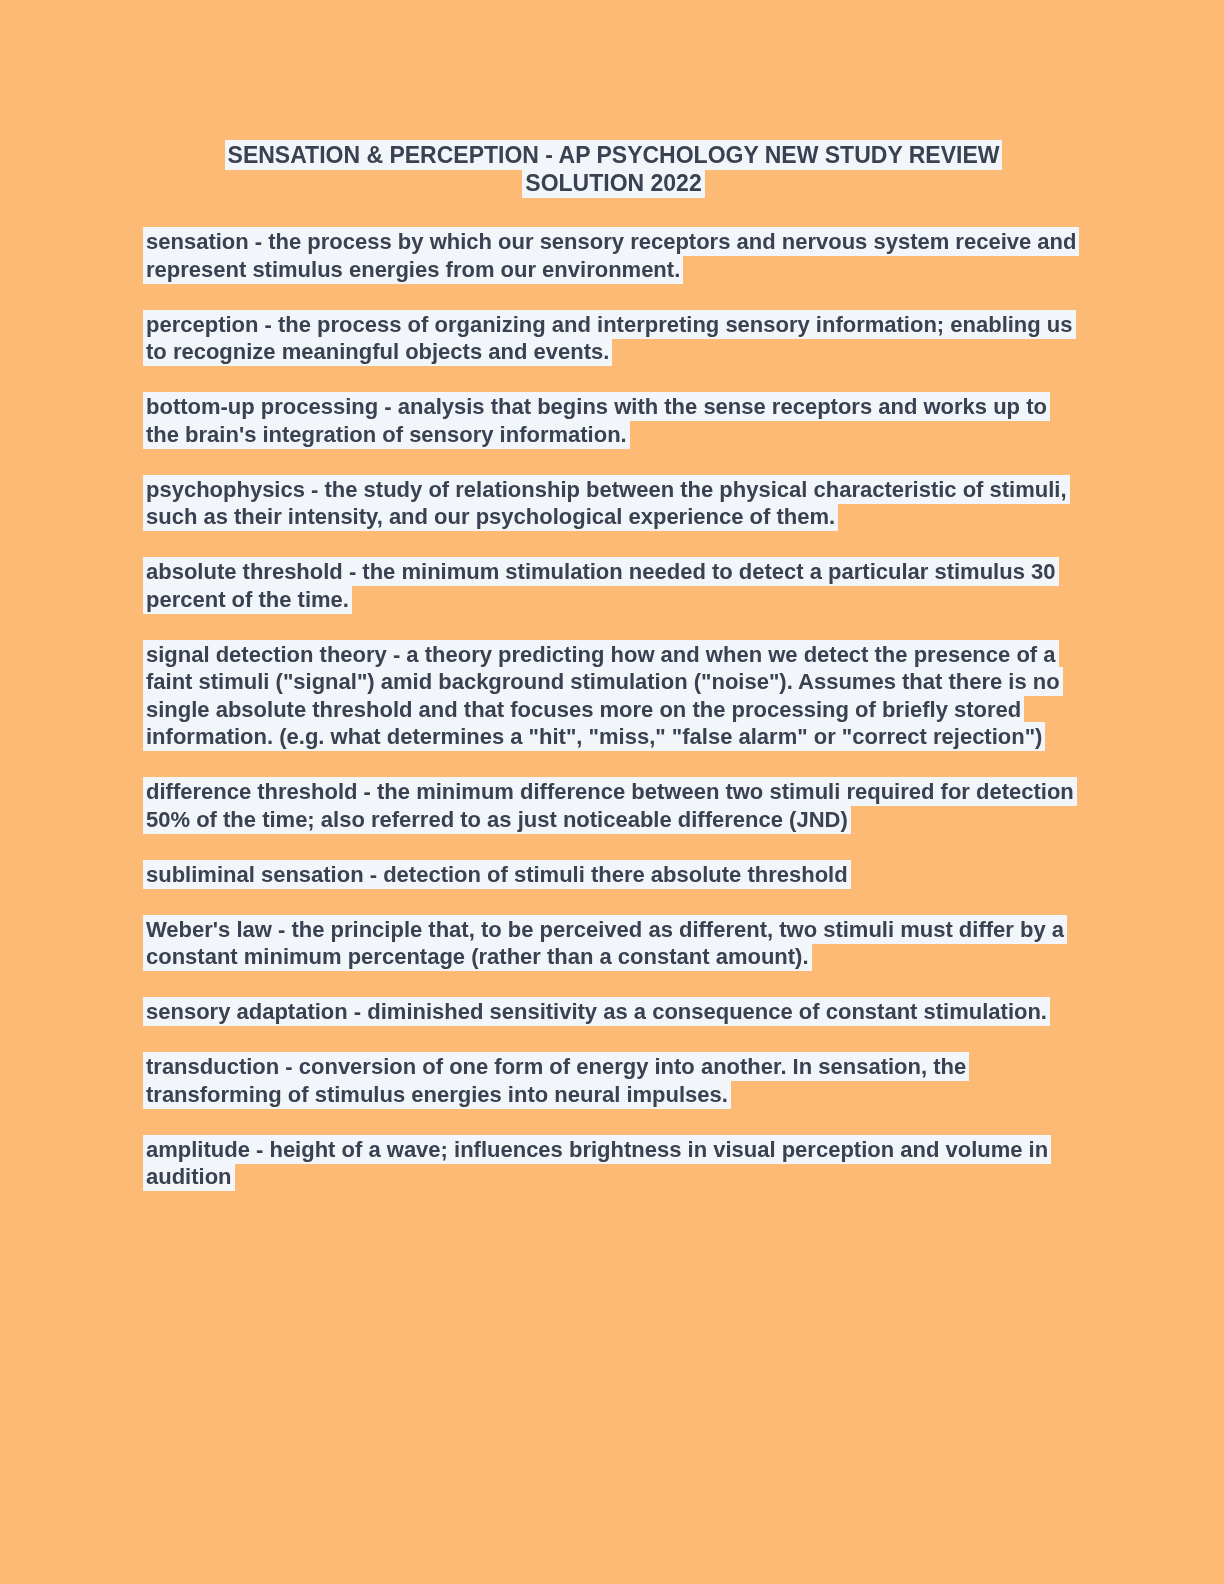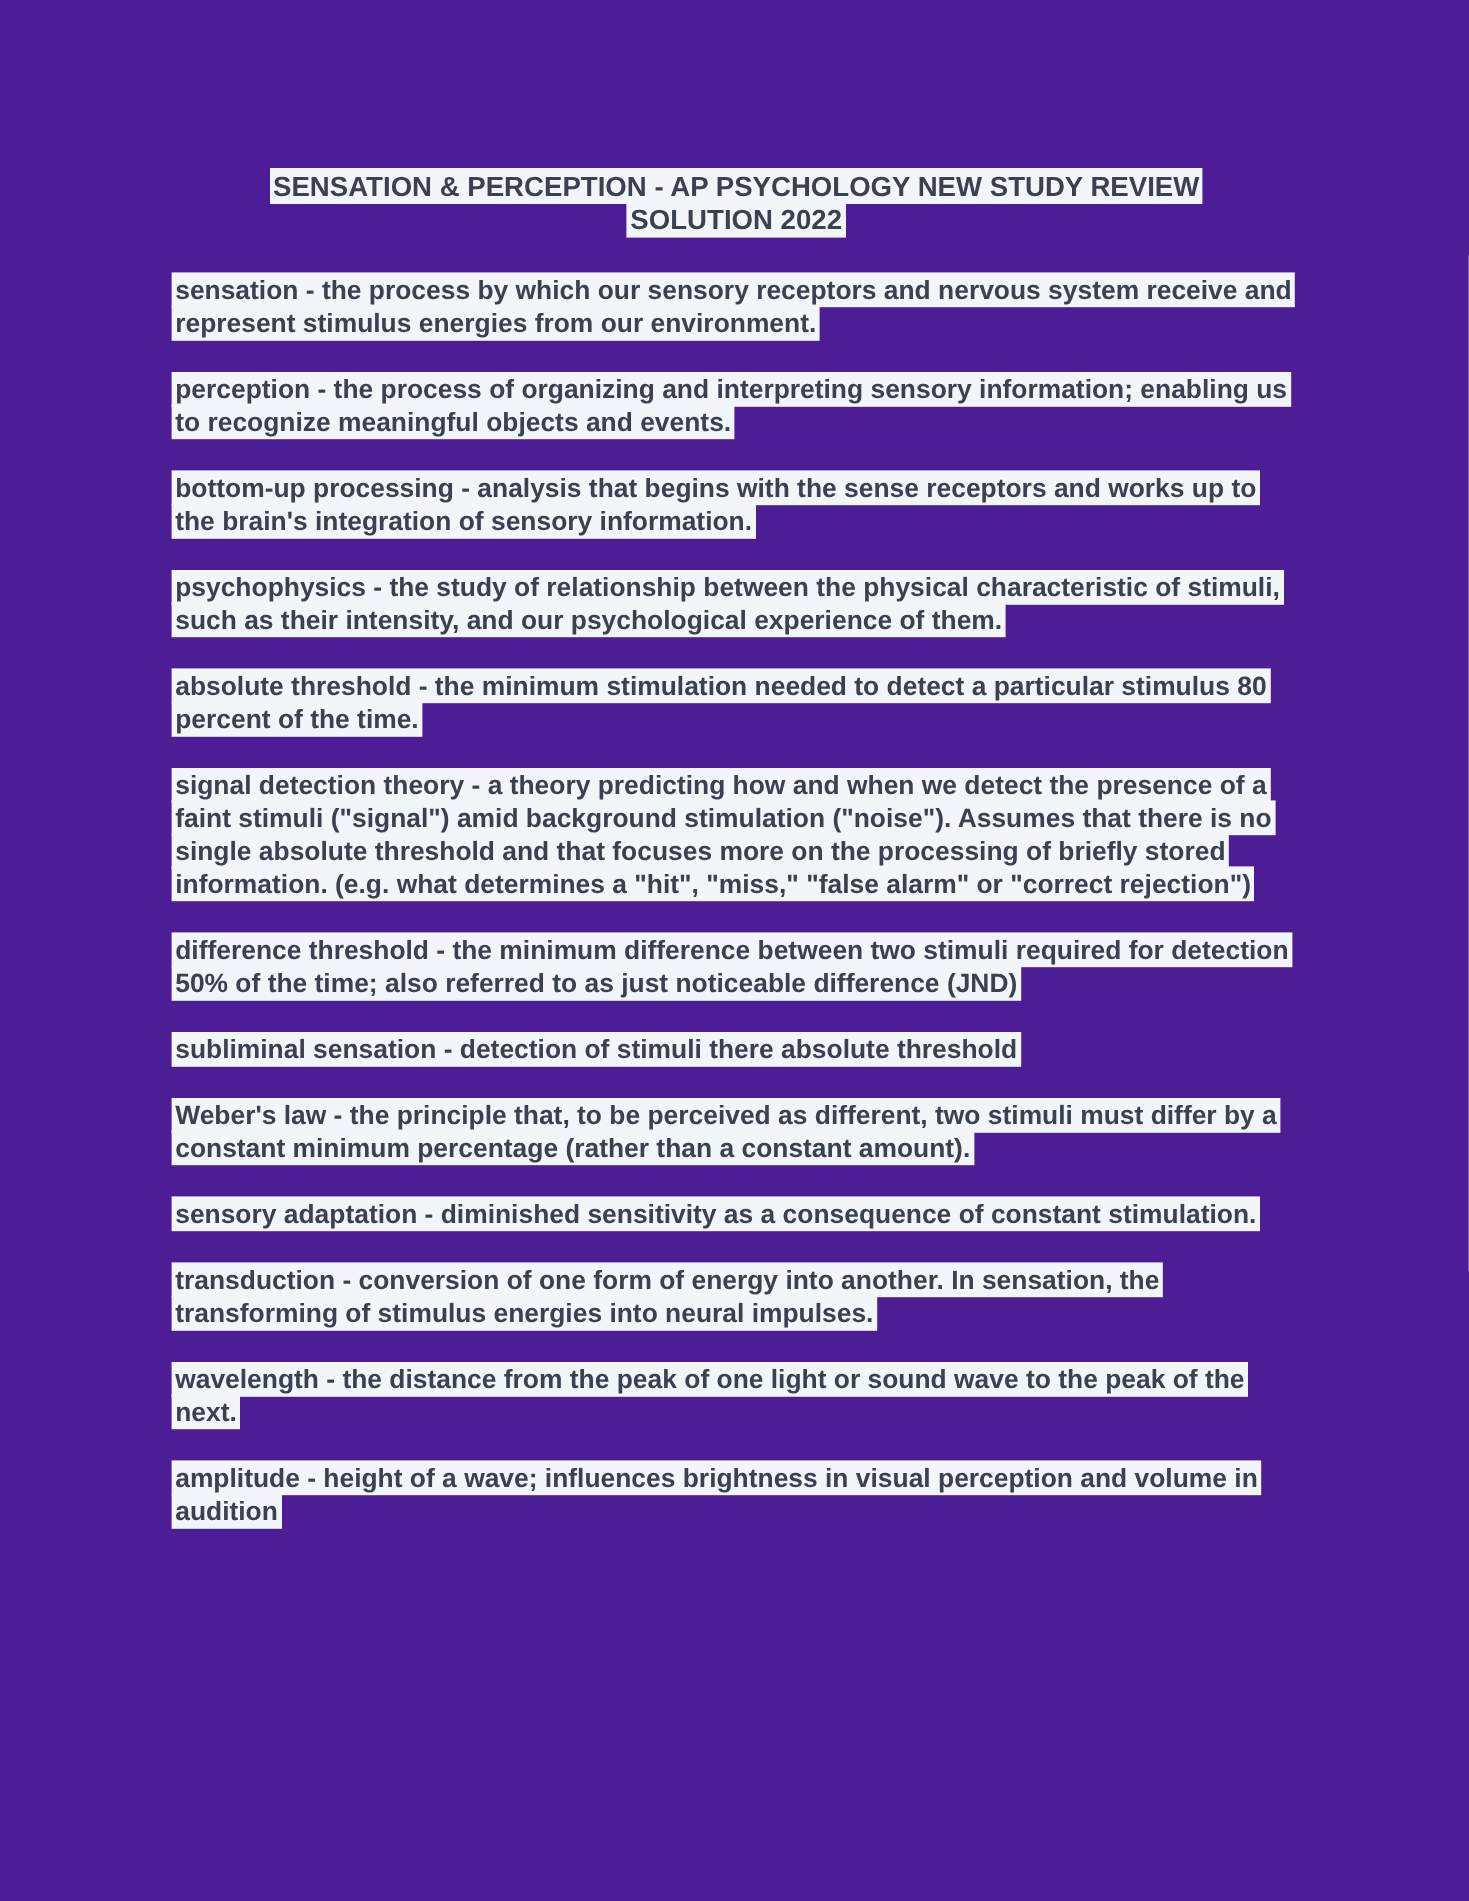--- a/index.html
+++ b/index.html
@@ -12,21 +12,21 @@
     height: 1584px;
     font-family: "Liberation Sans", sans-serif;
     color: #3a4150;
     overflow: hidden;
   }
   .page {
     box-sizing: border-box;
     width: 1224px;
     height: 1584px;
     padding: 141px 140px 0 143px;
-    background: #4c1d95;
+    background: #fdba74;
   }
   .doc-title {
     font-size: 23px;
     font-weight: bold;
     line-height: 28px;
     text-align: center;
     margin: 0 0 31px 0;
     color: #3a4150;
   }
   .para {
@@ -46,23 +46,22 @@
 </head>
 <body>
 
 <div class="page">
   <h1 class="doc-title"><span class="hl">SENSATION &amp; PERCEPTION - AP PSYCHOLOGY NEW STUDY REVIEW</span><br><span class="hl">SOLUTION 2022</span></h1>
   <section>
       <p class="para"><span class="hl">sensation - the process by which our sensory receptors and nervous system receive and represent stimulus energies from our environment.</span></p>
       <p class="para"><span class="hl">perception - the process of organizing and interpreting sensory information; enabling us to recognize meaningful objects and events.</span></p>
       <p class="para"><span class="hl">bottom-up processing - analysis that begins with the sense receptors and works up to the brain's integration of sensory information.</span></p>
       <p class="para"><span class="hl">psychophysics - the study of relationship between the physical characteristic of stimuli, such as their intensity, and our psychological experience of them.</span></p>
-      <p class="para"><span class="hl">absolute threshold - the minimum stimulation needed to detect a particular stimulus 80 percent of the time.</span></p>
+      <p class="para"><span class="hl">absolute threshold - the minimum stimulation needed to detect a particular stimulus 30 percent of the time.</span></p>
       <p class="para"><span class="hl">signal detection theory - a theory predicting how and when we detect the presence of a faint stimuli ("signal") amid background stimulation ("noise"). Assumes that there is no single absolute threshold and that focuses more on the processing of briefly stored information. (e.g. what determines a "hit", "miss," "false alarm" or "correct rejection")</span></p>
       <p class="para"><span class="hl">difference threshold - the minimum difference between two stimuli required for detection 50% of the time; also referred to as just noticeable difference (JND)</span></p>
       <p class="para"><span class="hl">subliminal sensation - detection of stimuli there absolute threshold</span></p>
       <p class="para"><span class="hl">Weber's law - the principle that, to be perceived as different, two stimuli must differ by a constant minimum percentage (rather than a constant amount).</span></p>
       <p class="para"><span class="hl">sensory adaptation - diminished sensitivity as a consequence of constant stimulation.</span></p>
       <p class="para"><span class="hl">transduction - conversion of one form of energy into another. In sensation, the transforming of stimulus energies into neural impulses.</span></p>
-      <p class="para"><span class="hl">wavelength - the distance from the peak of one light or sound wave to the peak of the next.</span></p>
       <p class="para"><span class="hl">amplitude - height of a wave; influences brightness in visual perception and volume in audition</span></p>
     </section>
 </div>
 
 </body></html>

